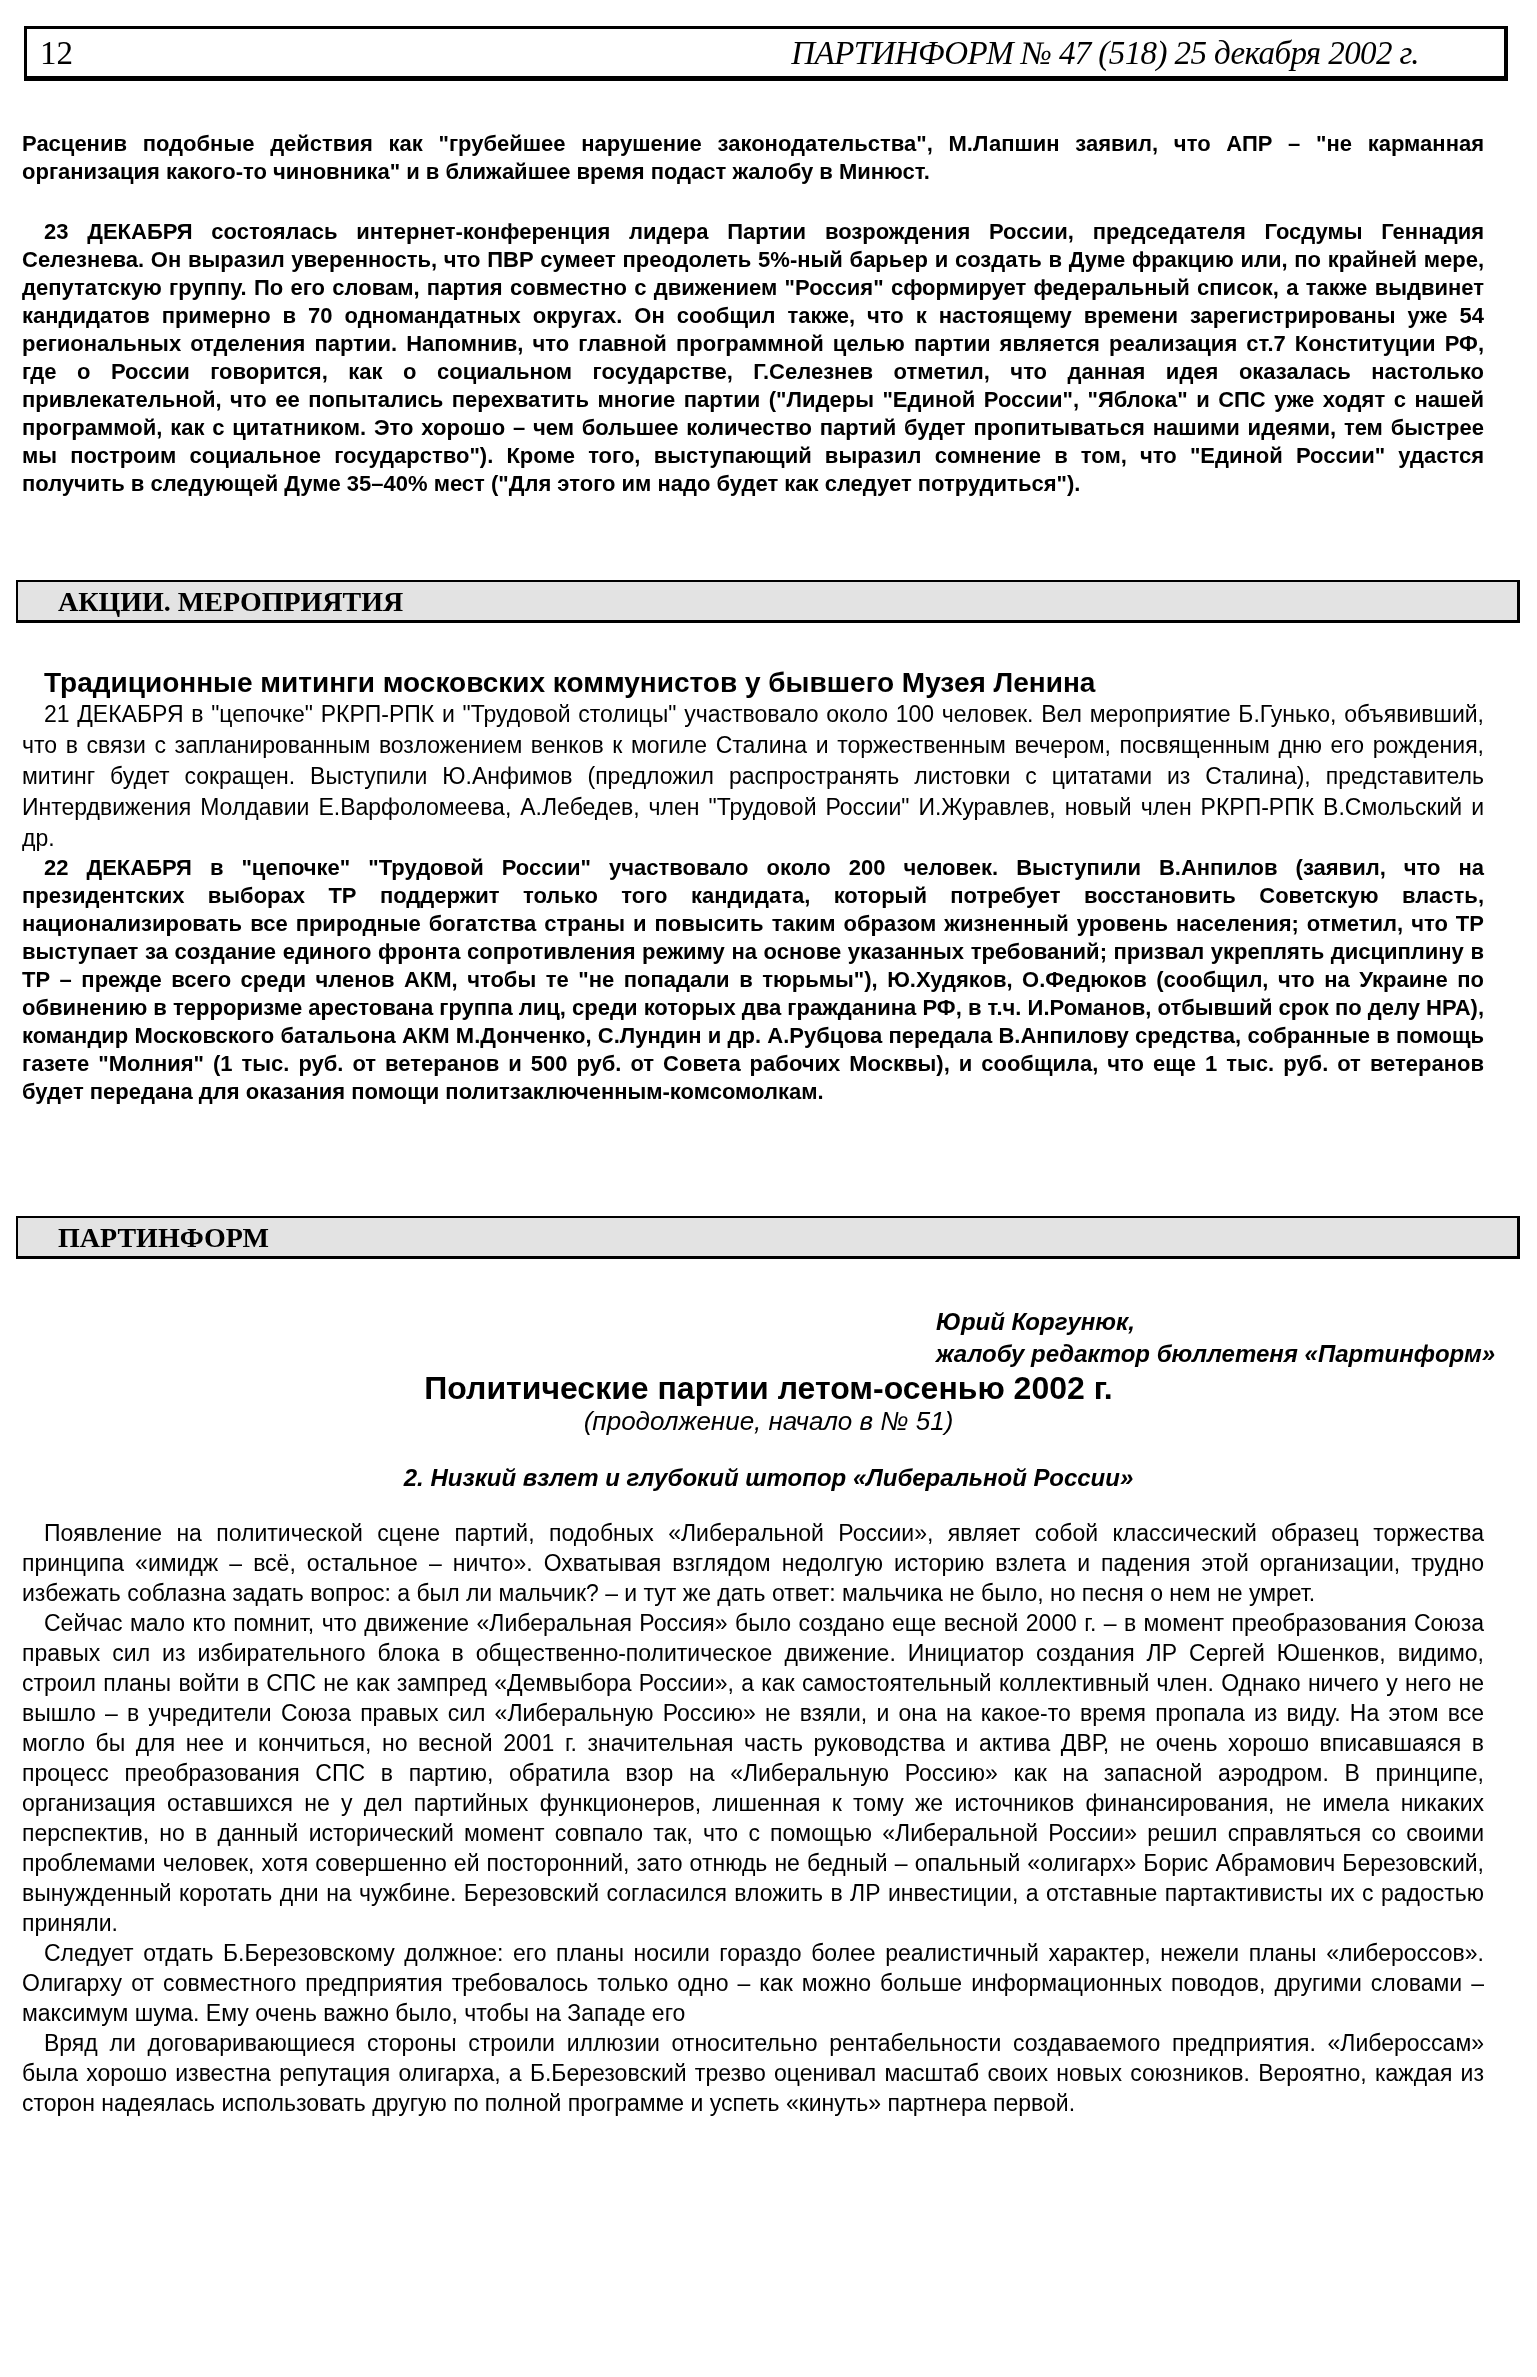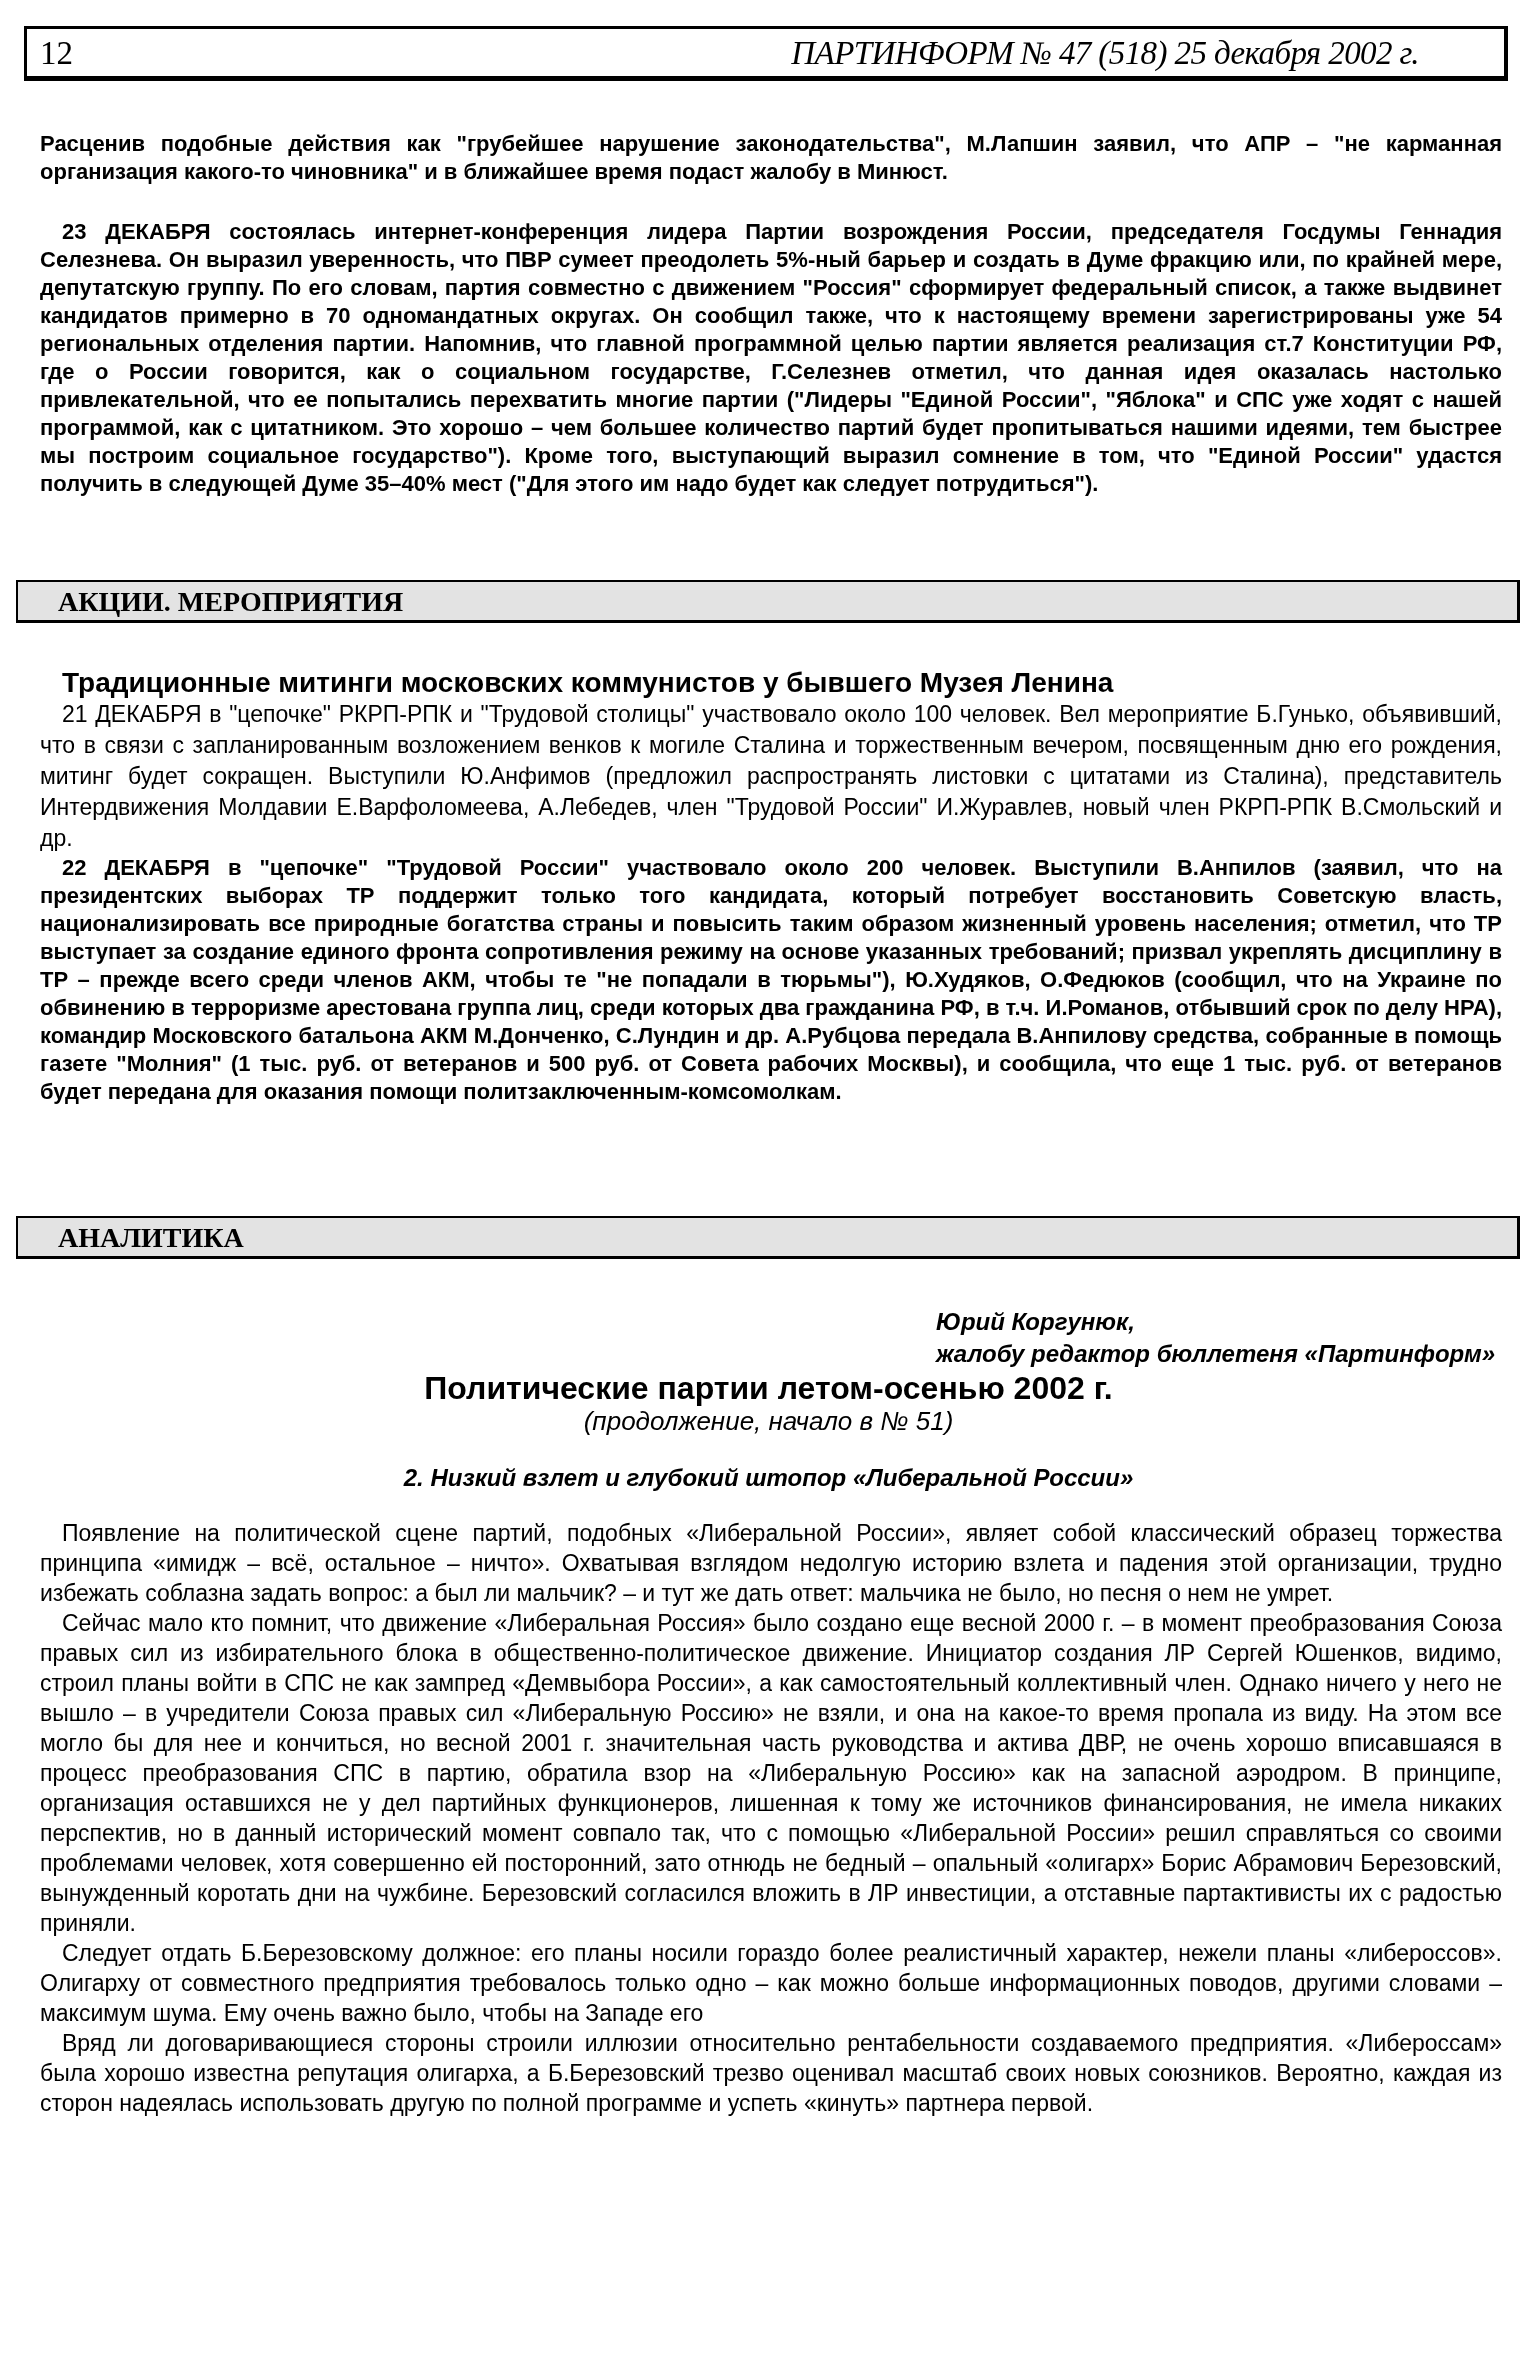--- a/index.html
+++ b/index.html
@@ -8,21 +8,21 @@
 
   
   .run-head {
     position: absolute; left: 24px; top: 26px; width: 1477px; height: 47px;
     border: 3.2px solid #000; border-bottom-width: 5.8px; border-right-width: 4.5px;
     box-sizing: content-box; background: #fff;
   }
   .run-head .pg { position: absolute; left: 13px; top: 5.1px; font-family: "Liberation Serif", serif; font-size: 33px; line-height: 38px; }
   .run-head .title { position: absolute; right: 85px; top: 5.1px; font-family: "Liberation Serif", serif; font-style: italic; font-size: 33px; line-height: 38px; letter-spacing: -0.6px; }
 
-  .col { position: absolute; left: 40px; width: 1462px; }
+  .col { position: absolute; left: 22px; width: 1462px; }
   p { margin: 0; text-align: justify; text-indent: 22px; }
   .bold { font-family: "Liberation Sans", sans-serif; font-weight: bold; font-size: 22px; line-height: 28px; }
   .reg { font-family: "Liberation Sans", sans-serif; font-size: 23px; line-height: 30px; }
   .noindent { text-indent: 0; }
 
   .sect {
     position: absolute; left: 16px; width: 1499px; height: 38px;
     background: #e3e3e3; border: 2.6px solid #000; border-right-width: 3.8px; border-bottom-width: 3.8px;
   }
   .sect span { position: absolute; left: 40px; top: 3.8px; font-family: "Liberation Serif", serif; font-weight: bold; font-size: 28px; line-height: 32px; }
@@ -55,21 +55,21 @@
     <span>АКЦИИ. МЕРОПРИЯТИЯ</span>
   </div>
 
   <div class="col" style="top:666px;">
     <div class="rubric-title">Традиционные митинги московских коммунистов у бывшего Музея Ленина</div>
     <p class="reg" style="line-height:31px;">21 ДЕКАБРЯ в "цепочке" РКРП-РПК и "Трудовой столицы" участвовало около 100 человек. Вел мероприятие Б.Гунько, объявивший, что в связи с запланированным возложением венков к могиле Сталина и торжественным вечером, посвященным дню его рождения, митинг будет сокращен. Выступили Ю.Анфимов (предложил распространять листовки с цитатами из Сталина), представитель Интердвижения Молдавии Е.Варфоломеева, А.Лебедев, член "Трудовой России" И.Журавлев, новый член РКРП-РПК В.Смольский и др.</p>
     <p class="bold">22 ДЕКАБРЯ в "цепочке" "Трудовой России" участвовало около 200 человек. Выступили В.Анпилов (заявил, что на президентских выборах ТР поддержит только того кандидата, который потребует восстановить Советскую власть, национализировать все природные богатства страны и повысить таким образом жизненный уровень населения; отметил, что ТР выступает за создание единого фронта сопротивления режиму на основе указанных требований; призвал укреплять дисциплину в ТР – прежде всего среди членов АКМ, чтобы те "не попадали в тюрьмы"), Ю.Худяков, О.Федюков (сообщил, что на Украине по обвинению в терроризме арестована группа лиц, среди которых два гражданина РФ, в т.ч. И.Романов, отбывший срок по делу НРА), командир Московского батальона АКМ М.Донченко, С.Лундин и др. А.Рубцова передала В.Анпилову средства, собранные в помощь газете "Молния" (1 тыс. руб. от ветеранов и 500 руб. от Совета рабочих Москвы), и сообщила, что еще 1 тыс. руб. от ветеранов будет передана для оказания помощи политзаключенным-комсомолкам.</p>
   </div>
 
   <div class="sect" style="top:1216px;">
-    <span>АНАЛИТИКА</span>
+    <span>ПАРТИНФОРМ</span>
   </div>
 
   <div class="author" style="top:1294px;">
     <div>Юрий Коргунюк,</div>
     <div>жалобу редактор бюллетеня «Партинформ»</div>
   </div>
 
   <div class="art-title" style="top:1372px;">Политические партии летом-осенью 2002 г.</div>
   <div class="art-sub" style="top:1405px;">(продолжение, начало в № 51)</div>
   <div class="art-h3" style="top:1462px;">2. Низкий взлет и глубокий штопор «Либеральной России»</div>

